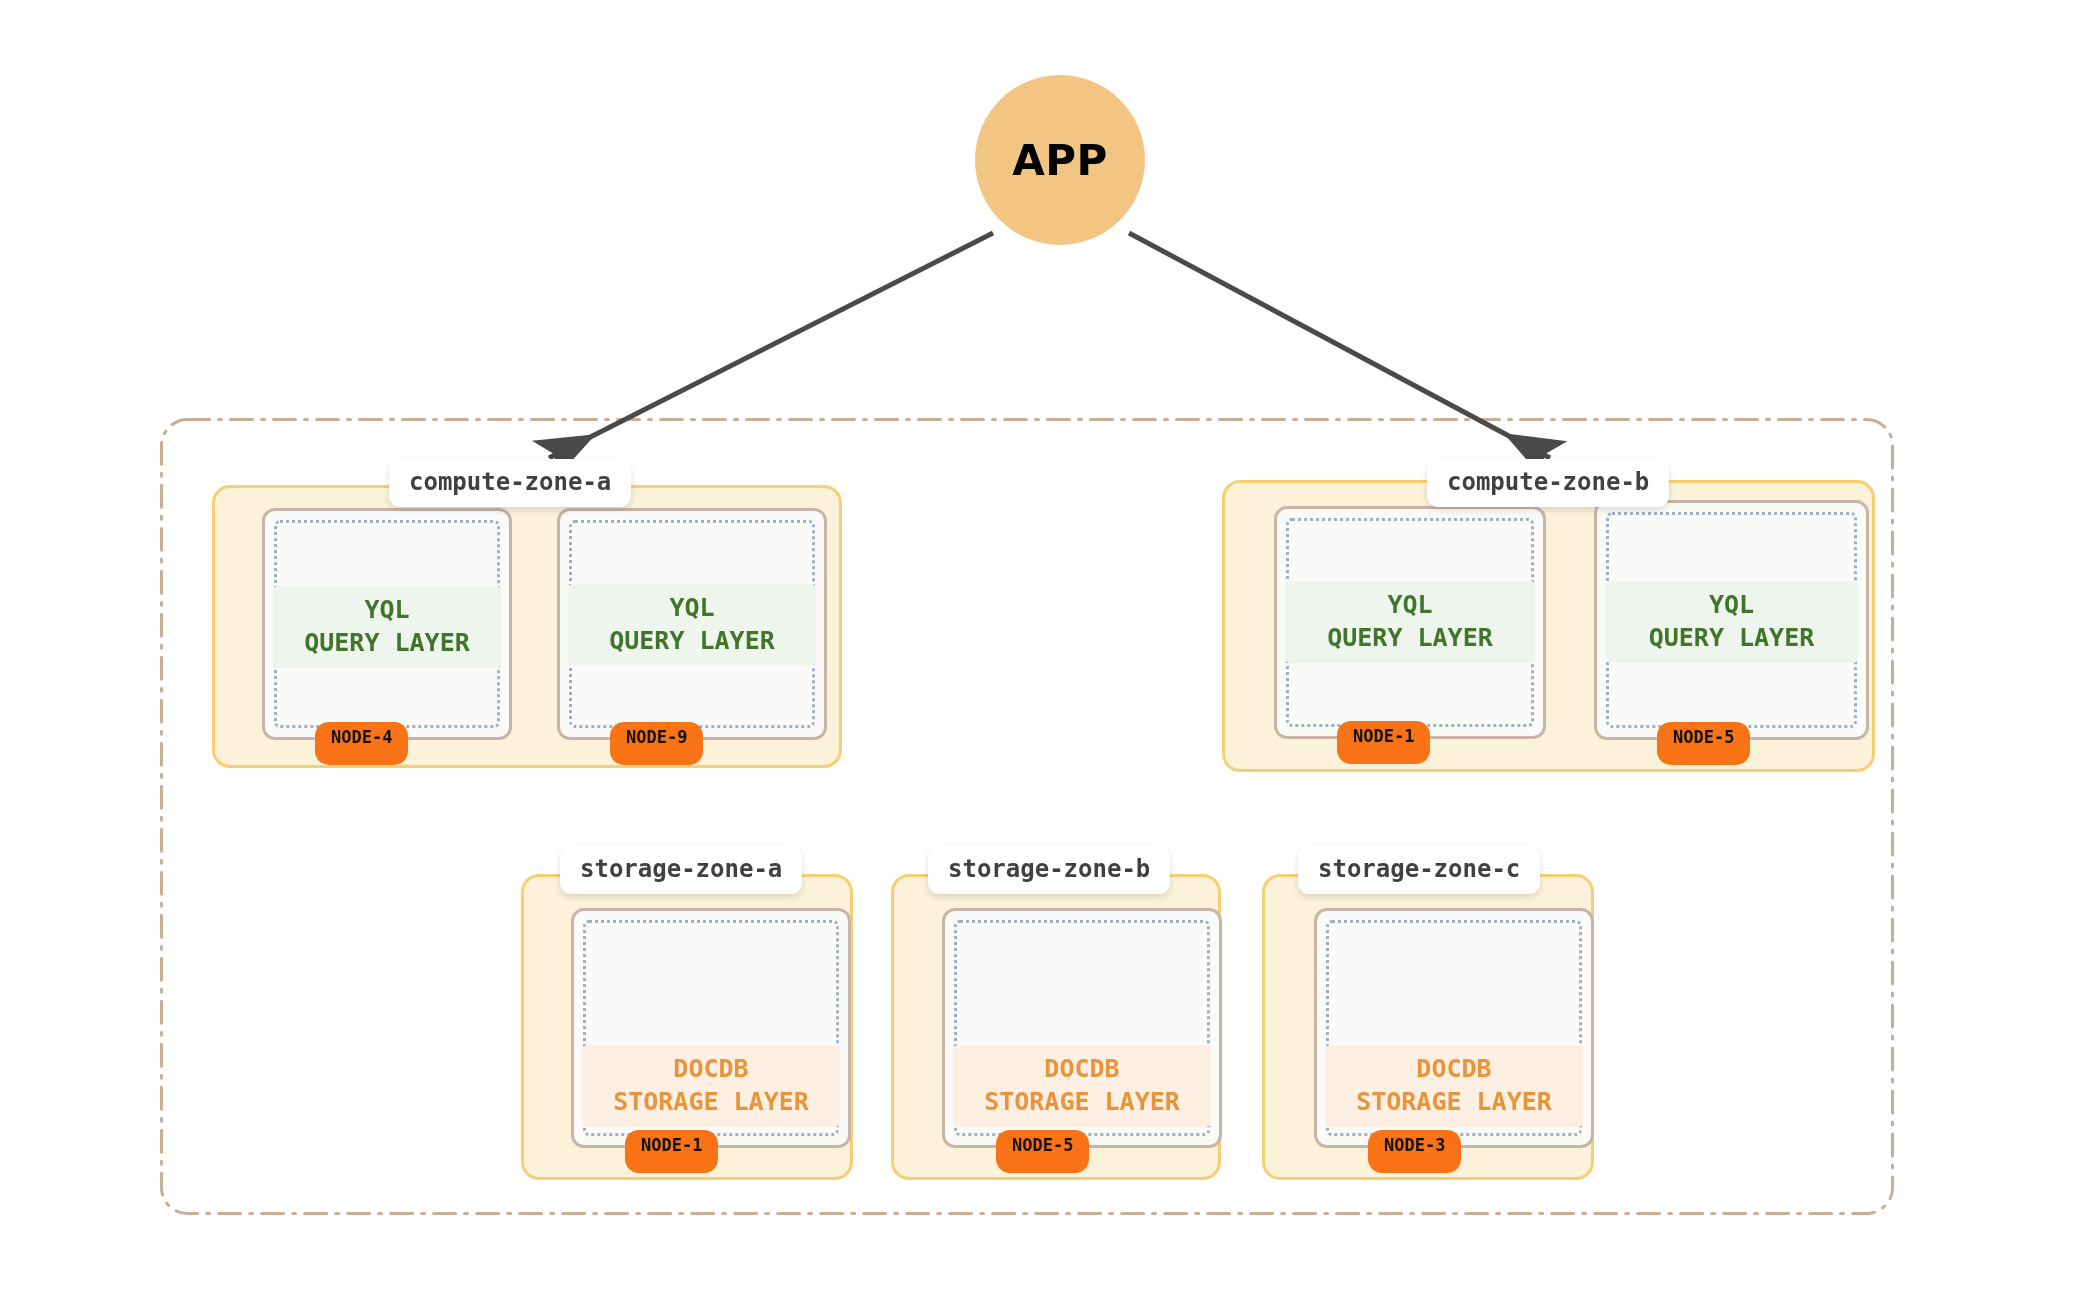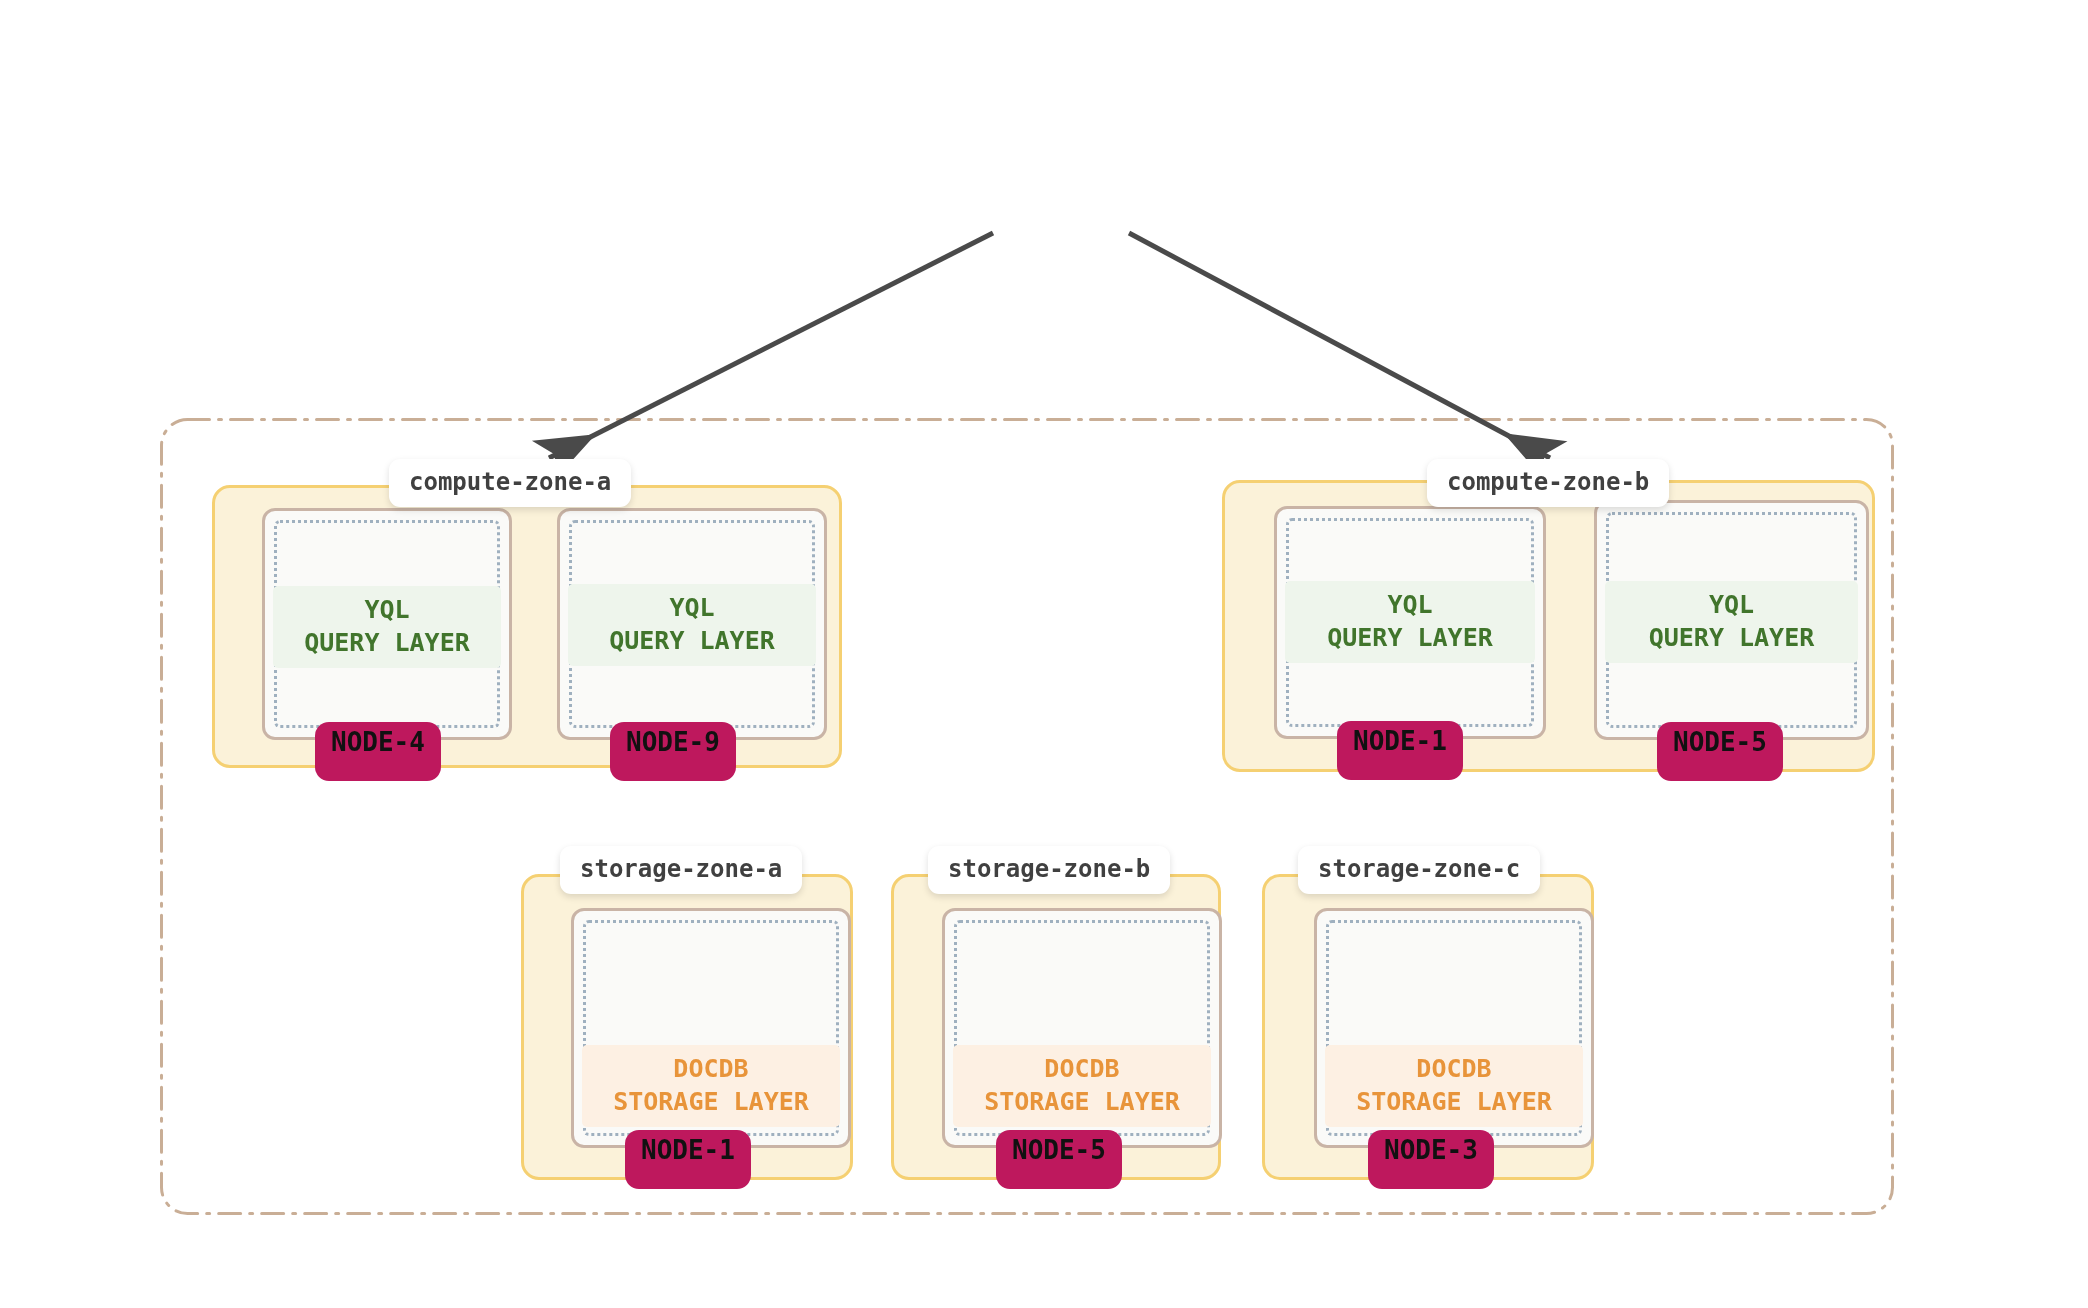--- a/index.html
+++ b/index.html
@@ -116,25 +116,25 @@
   .band-yql {
     background: #eef5ec;
     color: #41752c;
   }
   .band-docdb {
     background: #fdf0e3;
     color: #e8943a;
   }
   .node-pill {
     position: absolute;
-    background: #be185d;
+    background: #f97316;
     border-radius: 14px;
-    padding: 5px 16px 24px 16px;
-    font-family: "DejaVu Sans Mono", monospace;
-    font-size: 26px;
+    padding: 5px 16px 18px 16px;
+    font-family: "DejaVu Sans Mono", monospace;
+    font-size: 17px;
     font-weight: 700;
     color: #111111;
     white-space: nowrap;
     z-index: 8;
     letter-spacing: 0px;
   }
 </style>
 </head>
 <body>
 
@@ -147,20 +147,23 @@
   <svg id="arrow-layer">
     <defs>
       <marker id="ah" markerWidth="13" markerHeight="13" refX="10.5" refY="5" orient="auto" markerUnits="strokeWidth">
         <path d="M0,5 L12,0.4 L9.1,5 L12,9.6 Z" fill="#4a4a4a"></path>
       </marker>
     </defs>
     <line x1="993" y1="233" x2="549" y2="458" stroke="#4a4a4a" stroke-width="5" marker-end="url(#ah)"></line>
     <line x1="1129" y1="233" x2="1550" y2="458" stroke="#4a4a4a" stroke-width="5" marker-end="url(#ah)"></line>
   </svg>
 
+  <div id="app-circle">
+    <span class="app-label">APP</span>
+  </div>
 
   <div class="zone" style="left:212px; top:485px; width:630px; height:283px;">
   </div>
   <div class="zone-label" style="left:389px; top:459px;">compute-zone-a</div>
 
   <div class="node" style="left:238px; top:508px; width:250px; height:232px;">
     <div class="node-inner-dash"></div>
     <div class="layer-band band-yql" style="top:75px;">
       <span>YQL</span><br>
       <span>QUERY LAYER</span>

